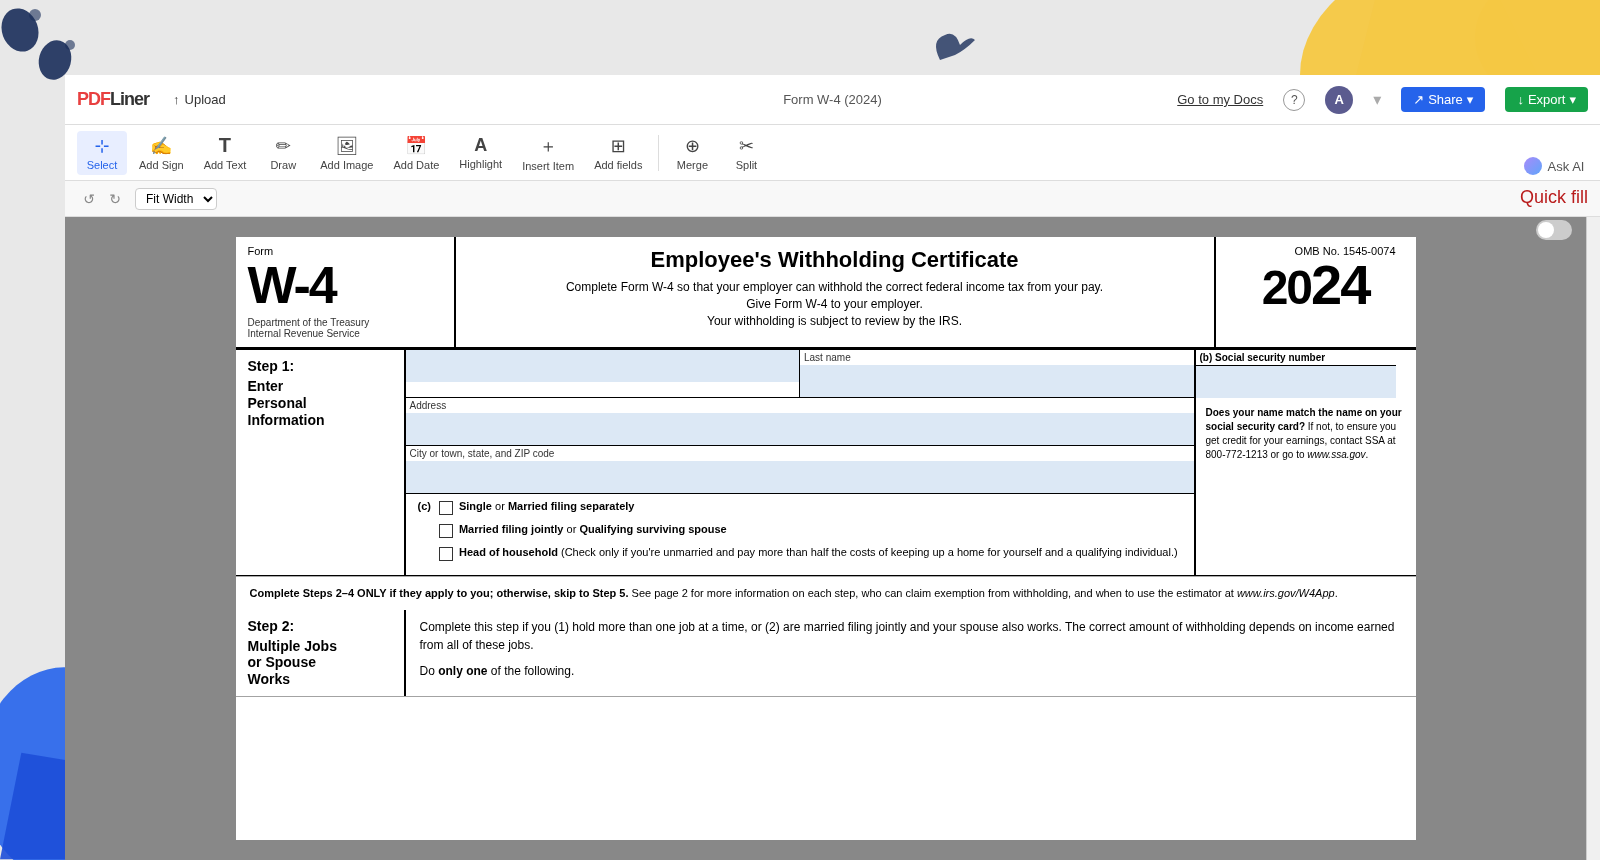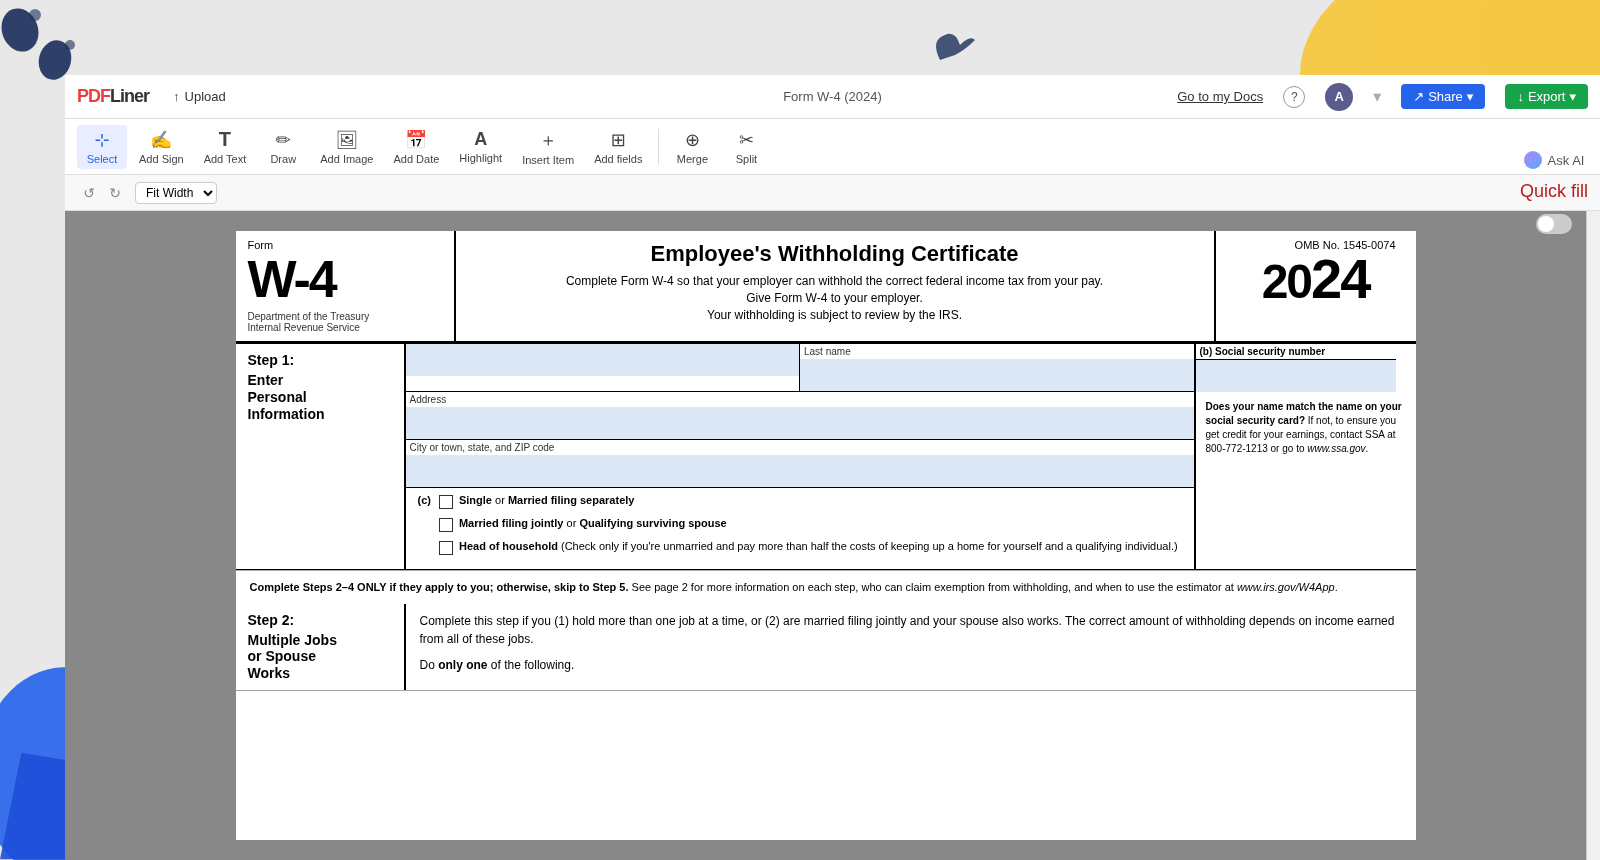--- a/index.html
+++ b/index.html
@@ -45,21 +45,21 @@
       flex-direction: column;
     }
 
     
     .top-bar {
       background: #ffffff;
       border-bottom: 1px solid #ddd;
       display: flex;
       align-items: center;
       padding: 0 12px;
-      height: 44px;
+      height: 50px;
       position: relative;
     }
     .logo {
       font-weight: bold;
       font-size: 18px;
       color: #e84040;
       letter-spacing: -1px;
       margin-right: 16px;
     }
     .logo span { color: #333; }

